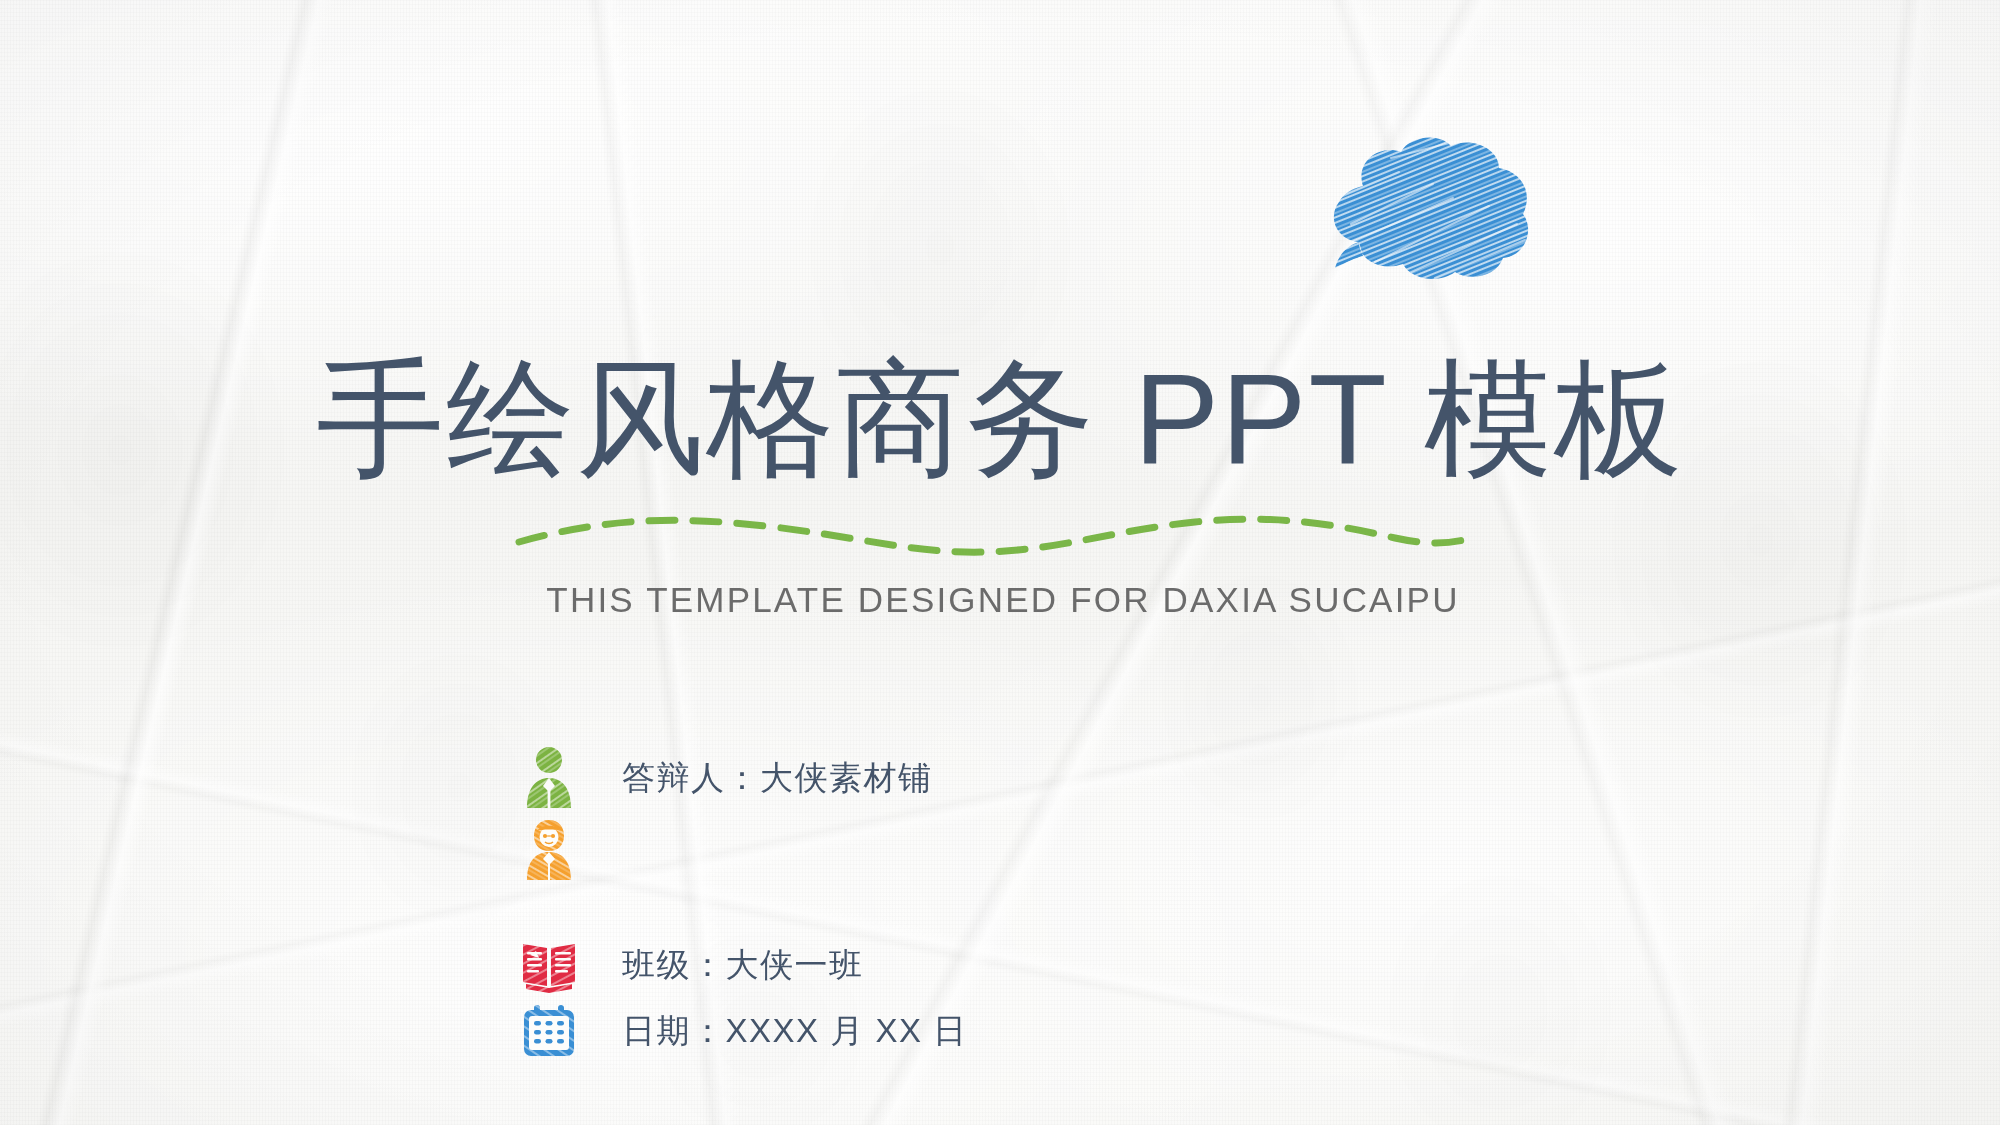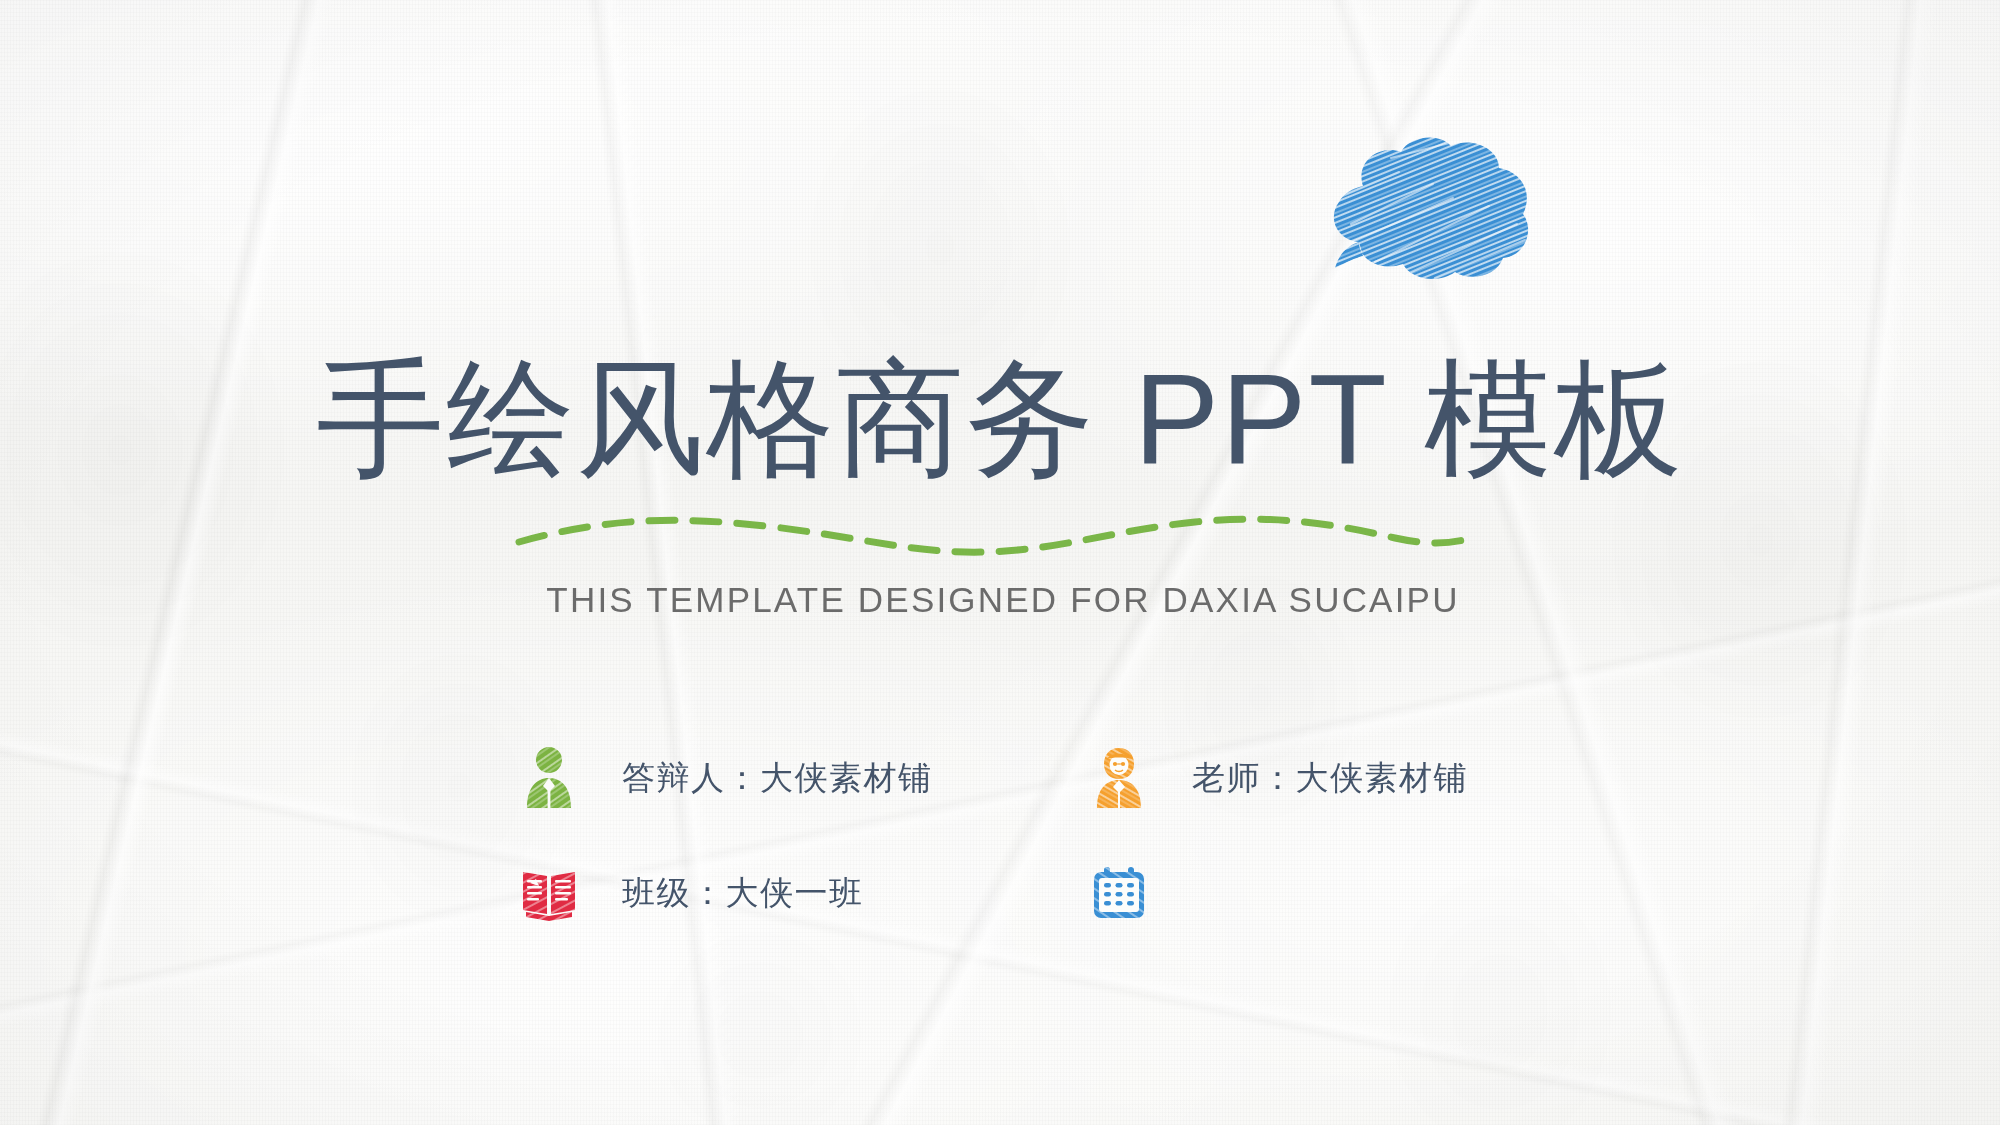--- a/index.html
+++ b/index.html
@@ -100,21 +100,21 @@
     font-size:35px;
     letter-spacing:2.2px;
     font-weight:400;
   }
 
   .info-grid{
     position:absolute;
     left:520px; top:742px;
     width:1100px;
   }
-  .info-row{ display:flex; }
+  .info-row{ display:flex;flex-direction:column; }
   .info-row + .info-row{ margin-top:46px;text-align:right; }
   .info-item{ display:flex; align-items:center; }
   .info-item.col1{ width:570px; }
   .info-item.col2{ width:530px; }
   .info-icon{
     width:58px; height:72px;
     display:flex; align-items:center; justify-content:center;
     flex:0 0 auto;
   }
   .info-icon svg{ display:block; }
@@ -238,21 +238,20 @@
               <path d="M14,13 C18,6 34,6 38,13 C34,11 18,11 14,13 Z" fill="#f5a02e"></path>
               <circle cx="22" cy="18" r="2.1" fill="#f5a02e"></circle>
               <circle cx="30" cy="18" r="2.1" fill="#f5a02e"></circle>
               <path d="M24.1,18 L27.9,18" stroke="#f5a02e" stroke-width="1.2"></path>
               <path d="M22,24 C24,26 28,26 30,24" stroke="#f5a02e" stroke-width="1.4" fill="none"></path>
 
               <path d="M26,34 L20,41 L26,47 L32,41 Z" fill="#fdfdfb"></path>
               <path d="M25,45 L27,45 L27,62 L25,62 Z" fill="#fdfdfb"></path>
             </svg>
           </span>
-          <span class="info-label">老师：大侠素材铺</span>
         </div>
 
       </div>
 
       <div class="info-row row2">
 
         <div class="info-item col1">
           <span class="info-icon">
             <svg width="58" height="58" viewBox="0 0 58 58">
               <defs>
@@ -304,20 +303,21 @@
                 <rect x="37" y="19" width="7" height="4.5" rx="2.2"></rect>
                 <rect x="14" y="28" width="7" height="4.5" rx="2.2"></rect>
                 <rect x="25.5" y="28" width="7" height="4.5" rx="2.2"></rect>
                 <rect x="37" y="28" width="7" height="4.5" rx="2.2"></rect>
                 <rect x="14" y="37" width="7" height="4.5" rx="2.2"></rect>
                 <rect x="25.5" y="37" width="7" height="4.5" rx="2.2"></rect>
                 <rect x="37" y="37" width="7" height="4.5" rx="2.2"></rect>
               </g>
             </svg>
           </span>
+          <span class="info-label">日期：XXXX 月 XX 日</span>
         </div>
 
       </div>
 
     </div>
 
   </div>
 </div>
 
 </body></html>

